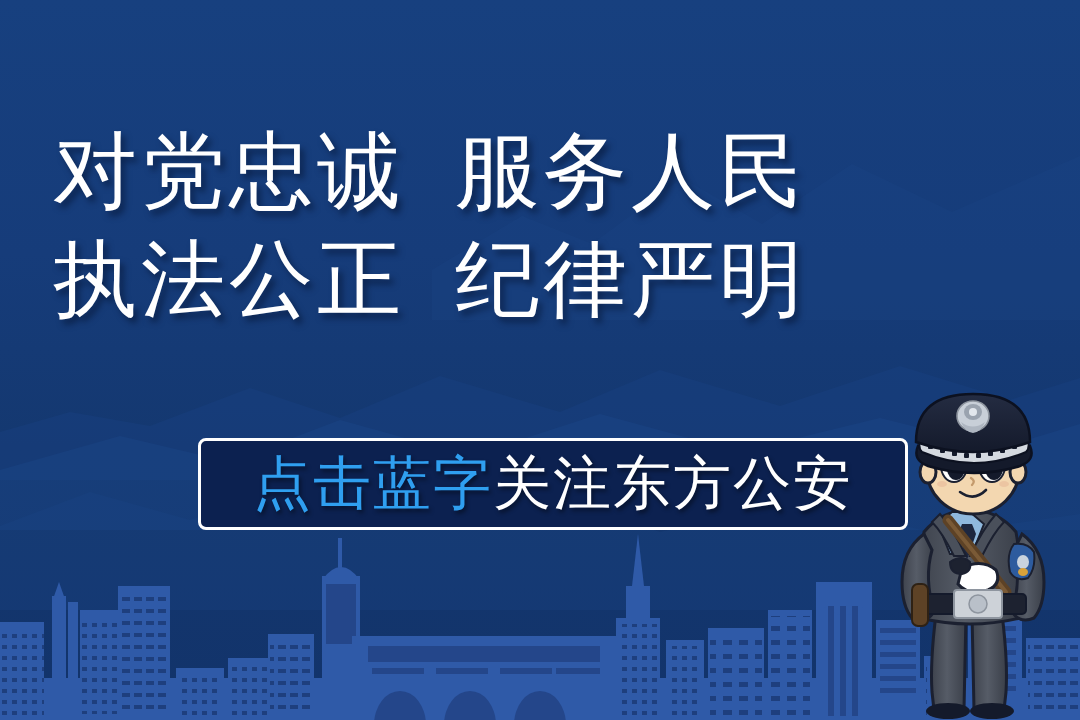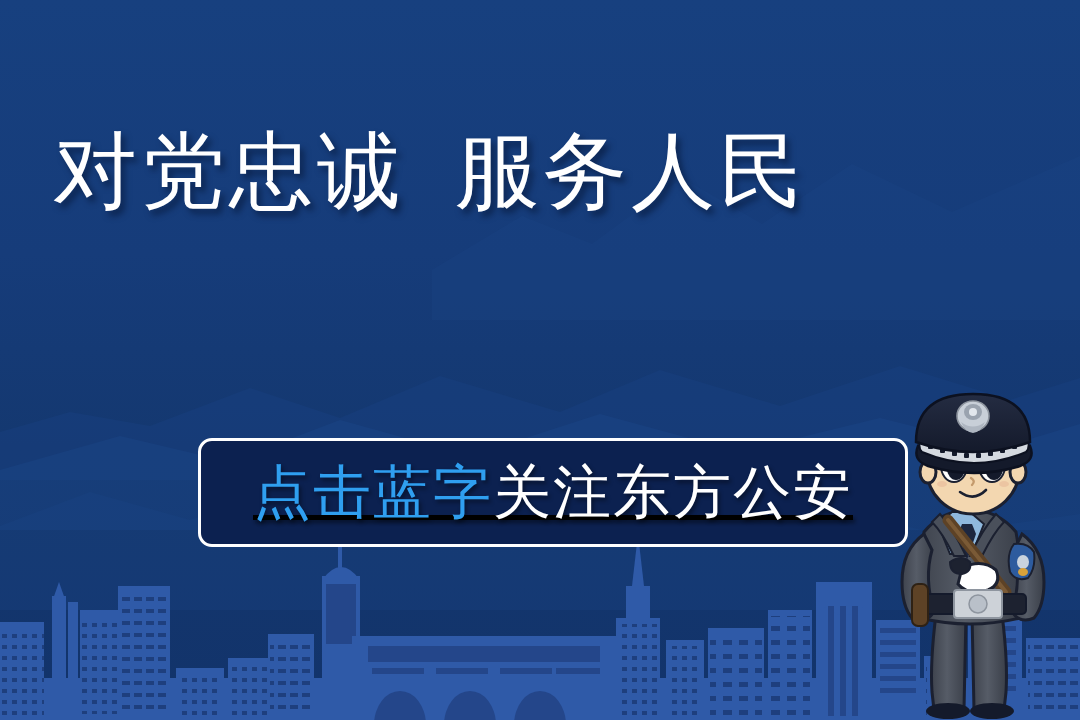--- a/index.html
+++ b/index.html
@@ -53,28 +53,27 @@
     font-weight:400;
     white-space:pre;
     text-shadow:4px 5px 6px rgba(4,16,44,.55);
     font-family:"Liberation Serif","DejaVu Serif",serif;
   }
 
   
   #cta-box {
     position:absolute;
     left:198px; top:438px;
-    width:710px; height:109px;
+    width:710px; height:92px;
     background:#0c2150;
     border:3px solid #ffffff;
-    border-radius:14px;
+    border-radius:8px;
     display:flex;
     align-items:center;
     justify-content:center;
-    text-decoration:underline;
   }
   #cta-text {
     font-size:58px;
     line-height:62px;
     letter-spacing:2px;
     white-space:pre;
     font-family:"Liberation Serif","DejaVu Serif",serif;
     text-shadow:2px 3px 4px rgba(0,0,0,.45);
   }
   .cta-blue  { color:#2f9ff0; }
@@ -219,20 +218,21 @@
         <rect x="974" y="176" width="42" height="5"></rect>
       </g>
 
       <rect x="1026" y="128" width="58" height="82" fill="#2f5aa8"></rect>
       <rect x="1028" y="134" width="54" height="72" fill="url(#win-a)"></rect>
     </svg>
   </div>
 
   <div id="headline">
     <div class="hl-line">对党忠诚  服务人民</div>
+    <div class="hl-line">执法公正  纪律严明</div>
   </div>
 
   <div id="cta-box">
     <div id="cta-text"><span class="cta-blue">点击蓝字</span><span class="cta-white">关注东方公安</span></div>
   </div>
 
   <div id="mascot">
     <svg viewBox="0 0 214 334" aria-hidden="true">
       <defs>
         <linearGradient id="uni" x1="0" y1="0" x2="1" y2="0">

